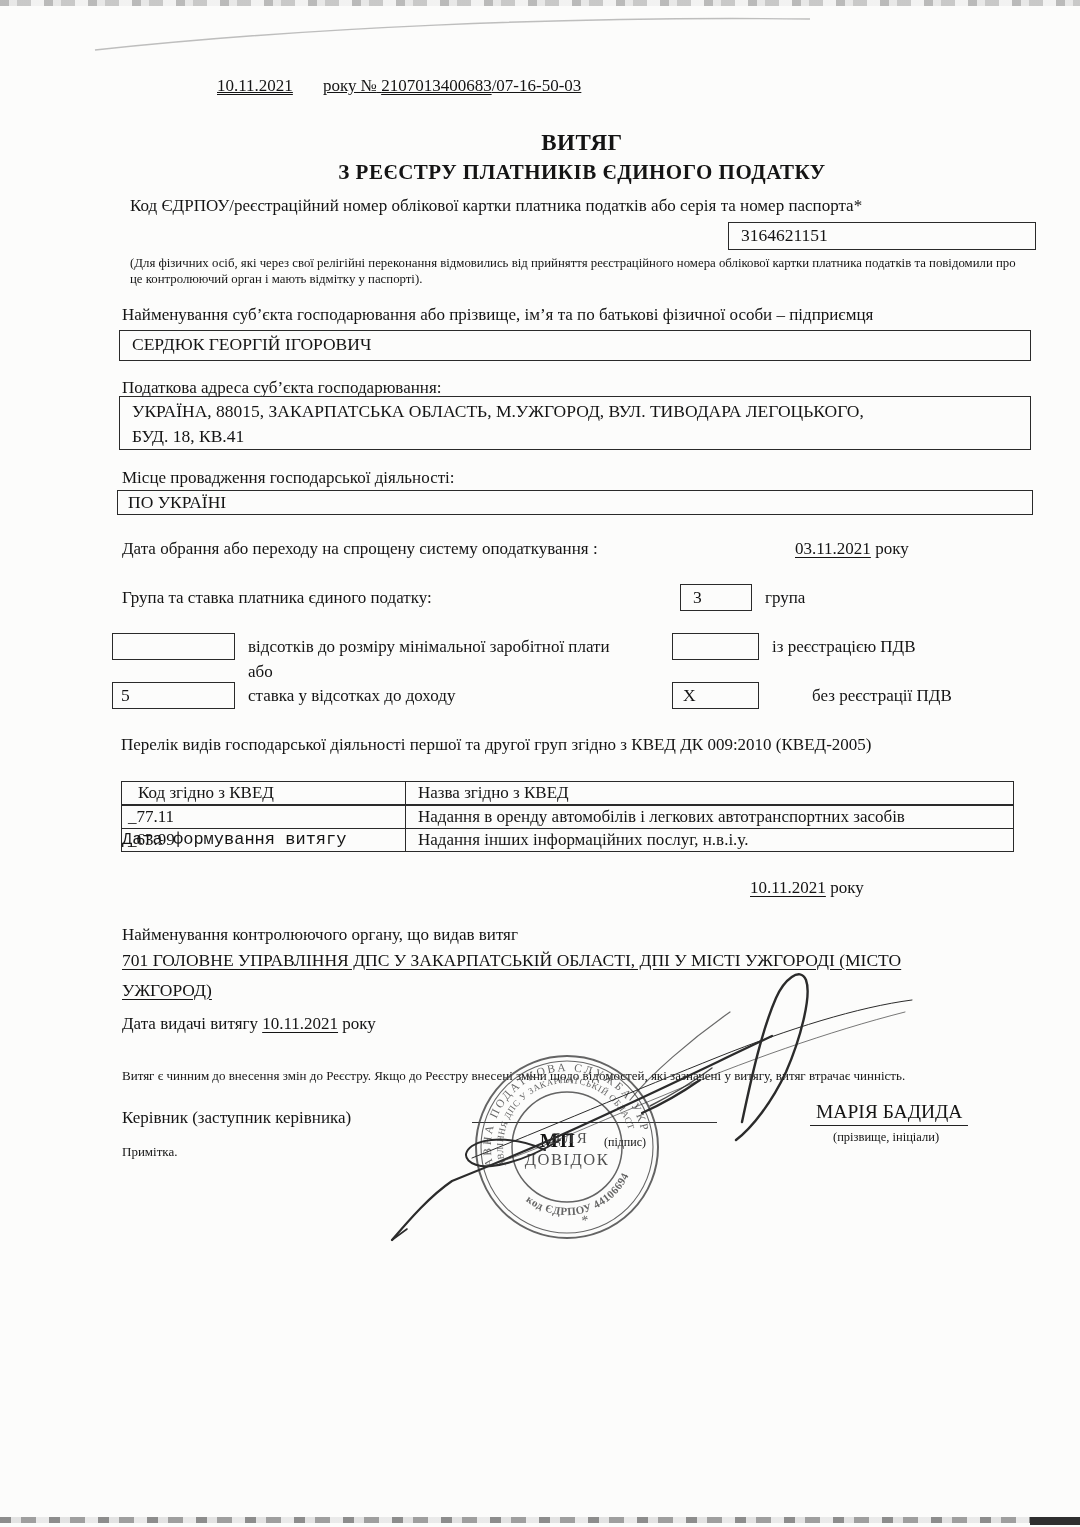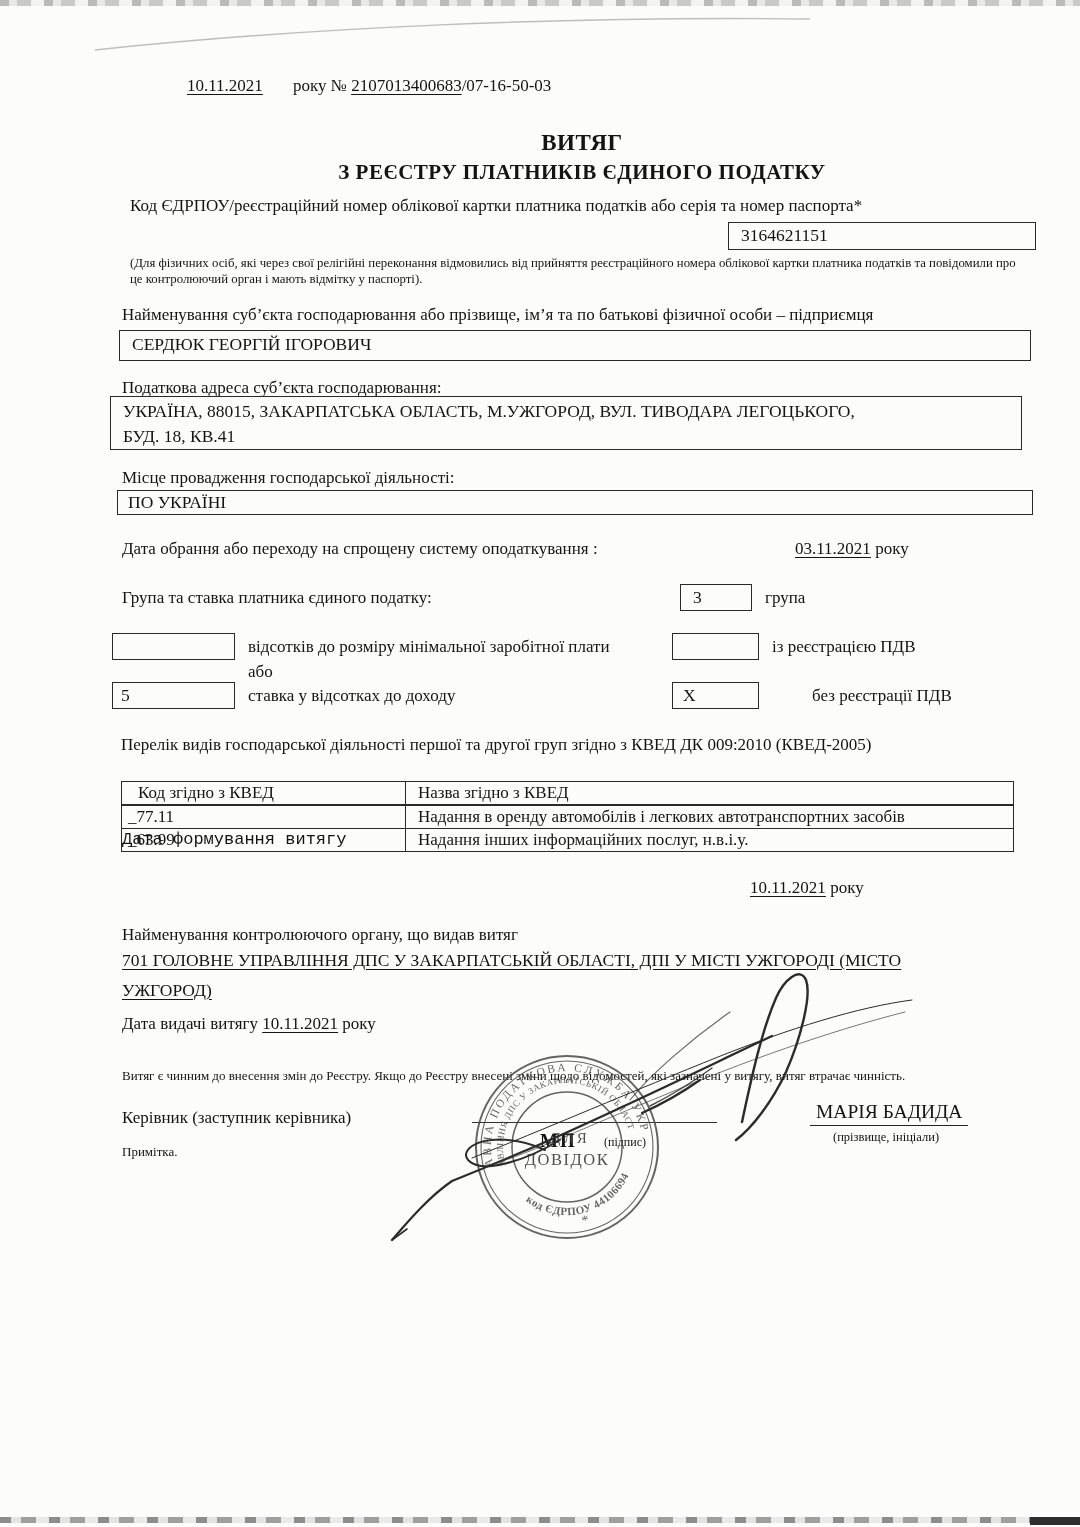--- a/index.html
+++ b/index.html
@@ -32,41 +32,41 @@
   svg{display:block;}
 </style>
 </head>
 <body>
 
 <div class="abs scan-top"></div>
 <svg class="abs" style="left:0;top:0;" width="1080" height="70">
   <path d="M 95 50 C 300 28 560 16 810 19" stroke="#aeaeae" stroke-width="1.4" fill="none" opacity="0.8"></path>
 </svg>
 
-<div class="abs lbl" style="left:187px;top:76px;">
+<div class="abs lbl" style="left:217px;top:76px;text-decoration:underline;">
   <span class="u">10.11.2021</span><span style="display:inline-block;width:30px;"></span><span>року №</span>
   <span class="u">2107013400683</span><span>/07-16-50-03</span>
 </div>
 
 <div class="abs center-col title" style="top:130px;font-size:23px;">ВИТЯГ</div>
 <div class="abs center-col title" style="top:160px;font-size:21px;">З РЕЄСТРУ ПЛАТНИКІВ ЄДИНОГО ПОДАТКУ</div>
 
 <div class="abs lbl" style="left:130px;top:196px;">Код ЄДРПОУ/реєстраційний номер облікової картки платника податків або серія та номер паспорта*</div>
 <div class="abs box" style="left:728px;top:222px;width:306px;height:26px;">
   <div class="big" style="padding:2px 0 0 12px;">3164621151</div>
 </div>
 <div class="abs small" style="left:130px;top:256px;width:898px;">(Для фізичних осіб, які через свої релігійні переконання відмовились від прийняття реєстраційного номера облікової картки платника податків та повідомили про це контролюючий орган і мають відмітку у паспорті).</div>
 
 <div class="abs lbl" style="left:122px;top:305px;">Найменування суб’єкта господарювання або прізвище, ім’я та по батькові фізичної особи – підприємця</div>
 <div class="abs box" style="left:119px;top:330px;width:910px;height:29px;">
   <div class="big" style="padding:3px 0 0 12px;">СЕРДЮК ГЕОРГІЙ ІГОРОВИЧ</div>
 </div>
 
 <div class="abs lbl" style="left:122px;top:378px;">Податкова адреса суб’єкта господарювання:</div>
-<div class="abs box" style="left:110px;top:396px;width:910px;height:52px;">
+<div class="abs box" style="left:119px;top:396px;width:910px;height:52px;">
   <div class="big" style="padding:2px 0 0 12px;line-height:25px;">
     <div>УКРАЇНА, 88015, ЗАКАРПАТСЬКА ОБЛАСТЬ, М.УЖГОРОД, ВУЛ. ТИВОДАРА ЛЕГОЦЬКОГО,</div>
     <div>БУД. 18, КВ.41</div>
   </div>
 </div>
 
 <div class="abs lbl" style="left:122px;top:468px;">Місце провадження господарської діяльності:</div>
 <div class="abs box" style="left:117px;top:490px;width:914px;height:23px;">
   <div class="big" style="padding:1px 0 0 10px;">ПО УКРАЇНІ</div>
 </div>

